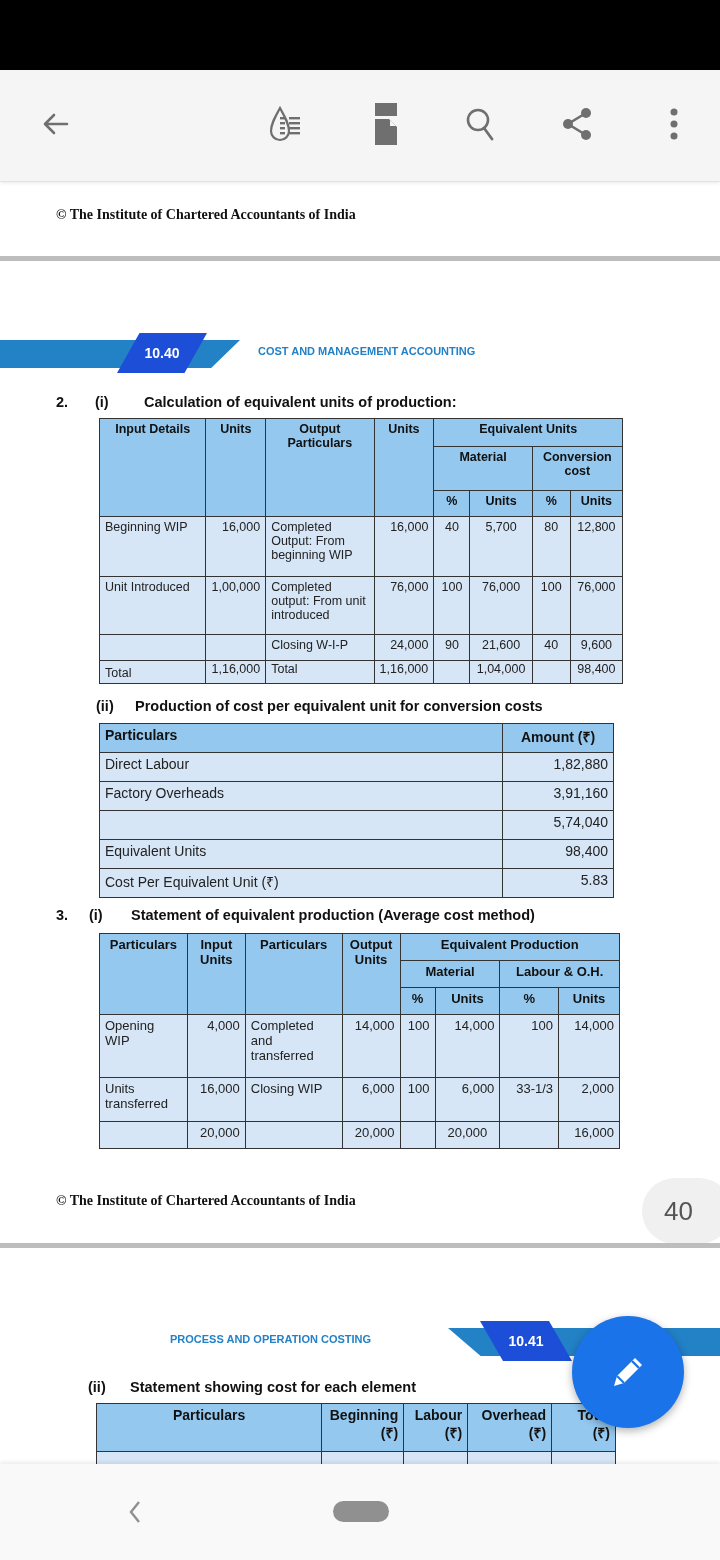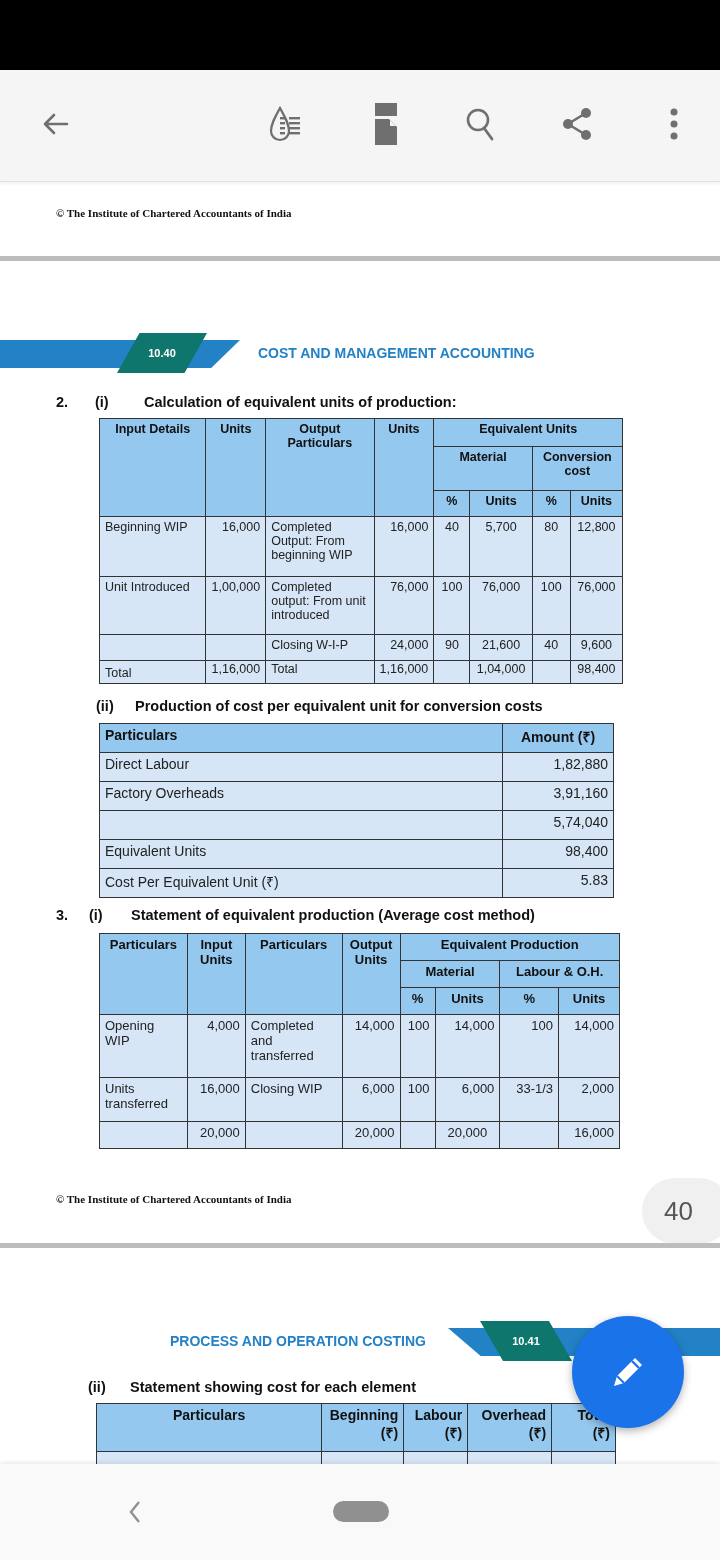--- a/index.html
+++ b/index.html
@@ -1,24 +1,24 @@
 <!DOCTYPE html>
 <html><head>
 <meta charset="utf-8">
 <style>
   * { box-sizing: border-box; margin: 0; padding: 0; }
   html, body { width: 720px; height: 1560px; overflow: hidden; background: #ffffff; font-family: "DejaVu Sans", sans-serif; }
   .status-bar { position: absolute; left: 0; top: 0; width: 720px; height: 70px; background: #000; }
   .toolbar { position: absolute; left: 0; top: 70px; width: 720px; height: 112px; background: #f5f5f5; border-bottom: 1px solid #e2e2e2; box-shadow: 0 2px 3px rgba(0,0,0,0.06); }
   .tb-icon { position: absolute; top: 30px; width: 48px; height: 48px; display: flex; align-items: center; justify-content: center; cursor: pointer; }
-  .footer-copy { position: absolute; font-family: "Liberation Serif", serif; font-weight: bold; font-size: 11px; color: #111; }
+  .footer-copy { position: absolute; font-family: "Liberation Serif", serif; font-weight: bold; font-size: 14px; color: #111; }
   .page-sep { position: absolute; left: 0; width: 720px; height: 5px; background: #bdbdbd; }
   .hdr-band { position: absolute; height: 28px; background: #2381c6; }
-  .hdr-num { position: absolute; width: 90px; height: 40px; background: #0f766e; color: #fff; font-family: "Liberation Sans", sans-serif; font-weight: bold; font-size: 11px; display: flex; align-items: center; justify-content: center; clip-path: polygon(25% 0, 100% 0, 75% 100%, 0 100%); }
-  .hdr-title { position: absolute; font-family: "Liberation Sans", sans-serif; font-weight: bold; font-size: 14px; color: #2381c6; }
+  .hdr-num { position: absolute; width: 90px; height: 40px; background: #1d4ed8; color: #fff; font-family: "Liberation Sans", sans-serif; font-weight: bold; font-size: 14px; display: flex; align-items: center; justify-content: center; clip-path: polygon(25% 0, 100% 0, 75% 100%, 0 100%); }
+  .hdr-title { position: absolute; font-family: "Liberation Sans", sans-serif; font-weight: bold; font-size: 11px; color: #2381c6; }
   .q-title { position: absolute; font-family: "Liberation Sans", sans-serif; font-weight: bold; font-size: 14.5px; color: #111; }
   .q-title .num { position: absolute; }
   table.t { position: absolute; border-collapse: collapse; font-family: "Liberation Sans", sans-serif; font-size: 12.5px; color: #222; }
   table.t td, table.t th { border: 1.5px solid #333; padding: 3px 5px; vertical-align: top; background: #d6e6f6; }
   table.t th { background: #94c8ef; font-weight: bold; text-align: center; color: #111; }
   table.t td.r { text-align: right; }
   table.t td.c { text-align: center; }
   table.t th.l { text-align: left; }
   .page-badge { position: absolute; left: 642px; top: 1178px; width: 90px; height: 66px; border-radius: 33px; background: #f0f0f0; color: #555; font-size: 26px; display: flex; align-items: center; padding-left: 22px; font-family: "Liberation Sans", sans-serif; }
   .fab { position: absolute; left: 572px; top: 1316px; width: 112px; height: 112px; border-radius: 56px; background: #1a73e8; box-shadow: 0 3px 8px rgba(0,0,0,0.3); display: flex; align-items: center; justify-content: center; cursor: pointer; }

